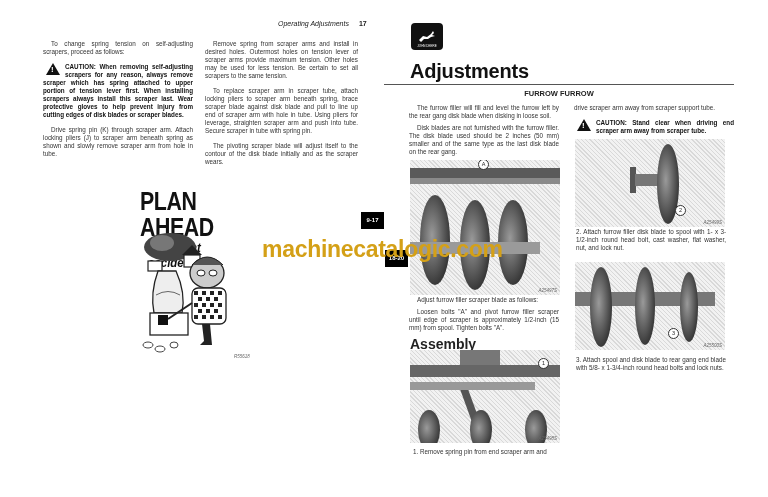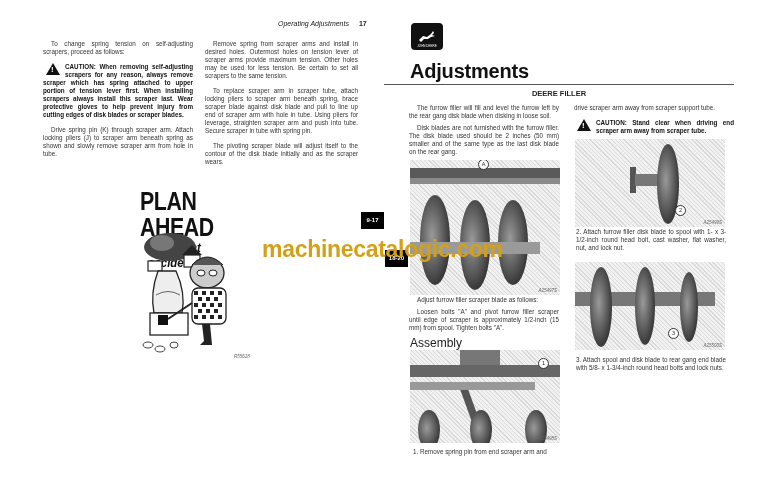--- a/index.html
+++ b/index.html
@@ -29,21 +29,21 @@
   .jd-logo {
     width: 32px; height: 27px; background: #111; border-radius: 4px;
     color: #fff; text-align: center; font-size: 3px; line-height: 4px;
     display: flex; flex-direction: column; align-items: center; justify-content: flex-end;
     padding-bottom: 2px; box-sizing: border-box;
   }
   .jd-logo svg { margin-bottom: 1px; }
   .attach-title { font-size: 20px; font-weight: bold; color: #111; letter-spacing: -0.2px; }
   .rule { height: 1px; background: #555; }
   .section-head { font-size: 7.5px; font-weight: bold; color: #222; text-align: center; }
-  .subhead { font-size: 12px; font-weight: normal; color: #222; }
+  .subhead { font-size: 14px; font-weight: bold; color: #222; }
   .photo {
     background: repeating-linear-gradient(45deg, #d9d9d9 0 1px, #f2f2f2 1px 3px);
     overflow: hidden;
   }
   .photo .code { position: absolute; right: 3px; bottom: 2px; font-size: 4.5px; color: #666; font-style: italic; }
   .callout {
     position: absolute; width: 9px; height: 9px; border: 1px solid #333; border-radius: 50%;
     font-size: 5.5px; line-height: 9px; text-align: center; background: #fff; color: #222;
   }
   .plan-title { font-family: "Liberation Sans", sans-serif; font-weight: bold; font-size: 26px; letter-spacing: -0.5px; color: #111; transform: scaleX(0.82); transform-origin: left; line-height: 26px; }
@@ -142,21 +142,21 @@
 
 <div class="abs jd-logo" style="left:411px; top:23px;">
   <svg width="20" height="13" viewBox="0 0 20 13">
     <path d="M2,10 L6,6 L10,7 L14,4 L16,1 L17,3 L15,5 L18,6 L14,7 L11,9 L7,9 L4,12 Z" fill="#fff"></path>
   </svg>
   <span>JOHN DEERE</span>
 </div>
 
 <div class="abs attach-title" style="left:410px; top:60px;">Adjustments</div>
 <div class="abs rule" style="left:384px; top:84px; width:350px;"></div>
-<div class="abs section-head" style="left:384px; top:89px; width:350px;">DEERE FILLER</div>
+<div class="abs section-head" style="left:384px; top:89px; width:350px;">FURROW FURROW</div>
 
 <div class="abs body-text" style="left:409px; top:104px; width:150px;">
   <p style="margin-bottom:4px;">The furrow filler will fill and level the furrow left by the rear gang disk blade when disking in loose soil.</p>
   <p>Disk blades are not furnished with the furrow filler. The disk blade used should be 2 inches (50 mm) smaller and of the same type as the last disk blade on the rear gang.</p>
 </div>
 
 <div class="abs photo" style="left:410px; top:160px; width:150px; height:135px;">
   <div class="abs" style="left:0; top:8px; width:150px; height:10px; background:#5a5a5a;"></div>
   <div class="abs" style="left:0; top:18px; width:150px; height:6px; background:#8a8a8a;"></div>
   <div class="disk" style="left:10px; top:35px; width:30px; height:90px;"></div>

